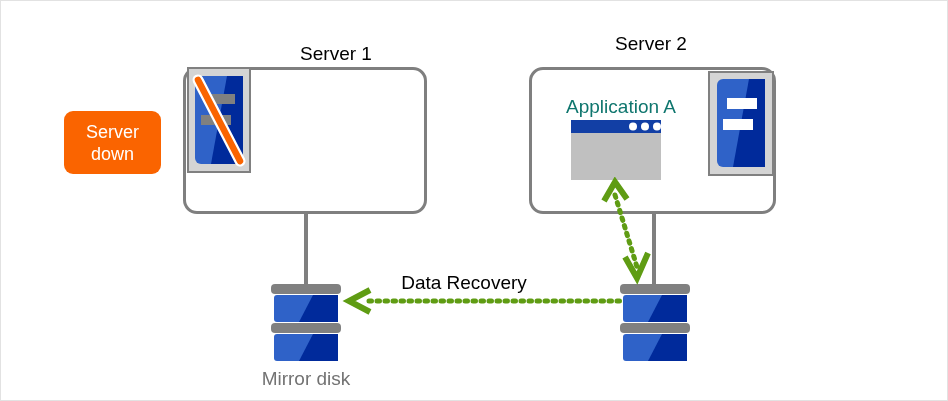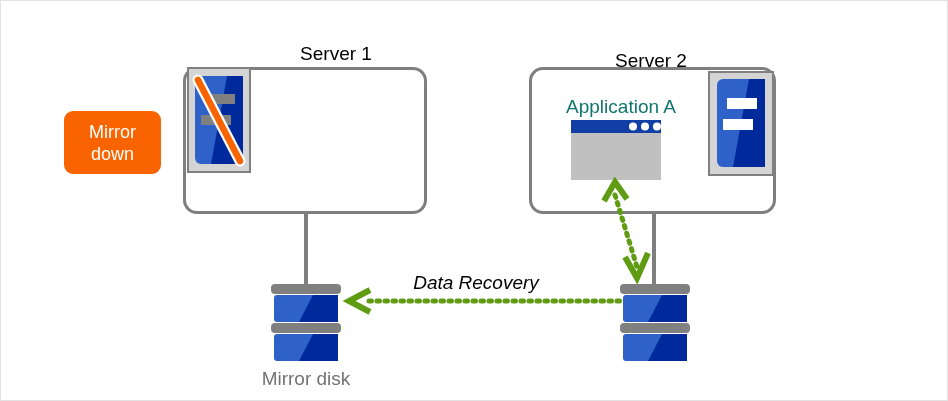--- a/index.html
+++ b/index.html
@@ -79,24 +79,24 @@
   
   .vline { background: #7f7f7f; }
 </style>
 </head>
 <body>
 
 <div id="canvas">
 
   <div class="abs title-label" style="left:245px; top:42px; width:180px;">Server 1</div>
 
-  <div class="abs title-label" style="left:530px; top:49px; width:240px;">Server 2</div>
+  <div class="abs title-label" style="left:530px; top:32px; width:240px;">Server 2</div>
 
   <div class="abs badge" style="left:63px; top:110px; width:97px; height:63px;">
-    <span>Mirror</span>
+    <span>Server</span>
     <span>down</span>
   </div>
 
   <div class="abs server-box" style="left:182px; top:66px; width:244px; height:147px;"></div>
 
   <div class="abs icon-panel" style="left:186px; top:66px; width:64px; height:106px;">
     <svg width="60" height="102" viewBox="0 0 60 102" style="display:block;margin:0 auto;">
 
       <rect x="6" y="7" width="48" height="88" rx="6" fill="#2f62c8"></rect>
 
@@ -154,21 +154,21 @@
     <svg width="74" height="80" viewBox="0 0 74 80" style="display:block;">
       <rect x="2" y="0" width="70" height="10" rx="4" fill="#808080"></rect>
       <rect x="5" y="11" width="64" height="27" rx="3" fill="#2f62c8"></rect>
       <path d="M44 11 L69 11 L69 38 L30 38 Z" fill="#002a9b"></path>
       <rect x="2" y="39" width="70" height="10" rx="4" fill="#808080"></rect>
       <rect x="5" y="50" width="64" height="27" rx="3" fill="#2f62c8"></rect>
       <path d="M44 50 L69 50 L69 77 L30 77 Z" fill="#002a9b"></path>
     </svg>
   </div>
 
-  <div class="abs flow-label" style="left:380px; top:271px; width:190px;font-style:italic;">Data Recovery</div>
+  <div class="abs flow-label" style="left:368px; top:271px; width:190px;">Data Recovery</div>
 
   <svg class="abs" style="left:338px; top:286px;" width="288" height="28" viewBox="0 0 288 28">
     <line x1="30" y1="14" x2="284" y2="14" stroke="#5f9c13" stroke-width="5" stroke-dasharray="2.5 5.5" stroke-linecap="round"></line>
     <polyline points="31,3 10,14 31,25" fill="none" stroke="#5f9c13" stroke-width="6" stroke-linejoin="miter" stroke-linecap="butt"></polyline>
   </svg>
 
   <svg class="abs" style="left:592px; top:176px;" width="70" height="110" viewBox="0 0 70 110">
     <line x1="22" y1="18" x2="44" y2="90" stroke="#5f9c13" stroke-width="5" stroke-dasharray="2.5 5.5" stroke-linecap="round"></line>
     <polyline points="11,24 22,5 34,22" fill="none" stroke="#5f9c13" stroke-width="6" stroke-linejoin="miter" stroke-linecap="butt"></polyline>
     <polyline points="32,80 44,101 55,76" fill="none" stroke="#5f9c13" stroke-width="6" stroke-linejoin="miter" stroke-linecap="butt"></polyline>

